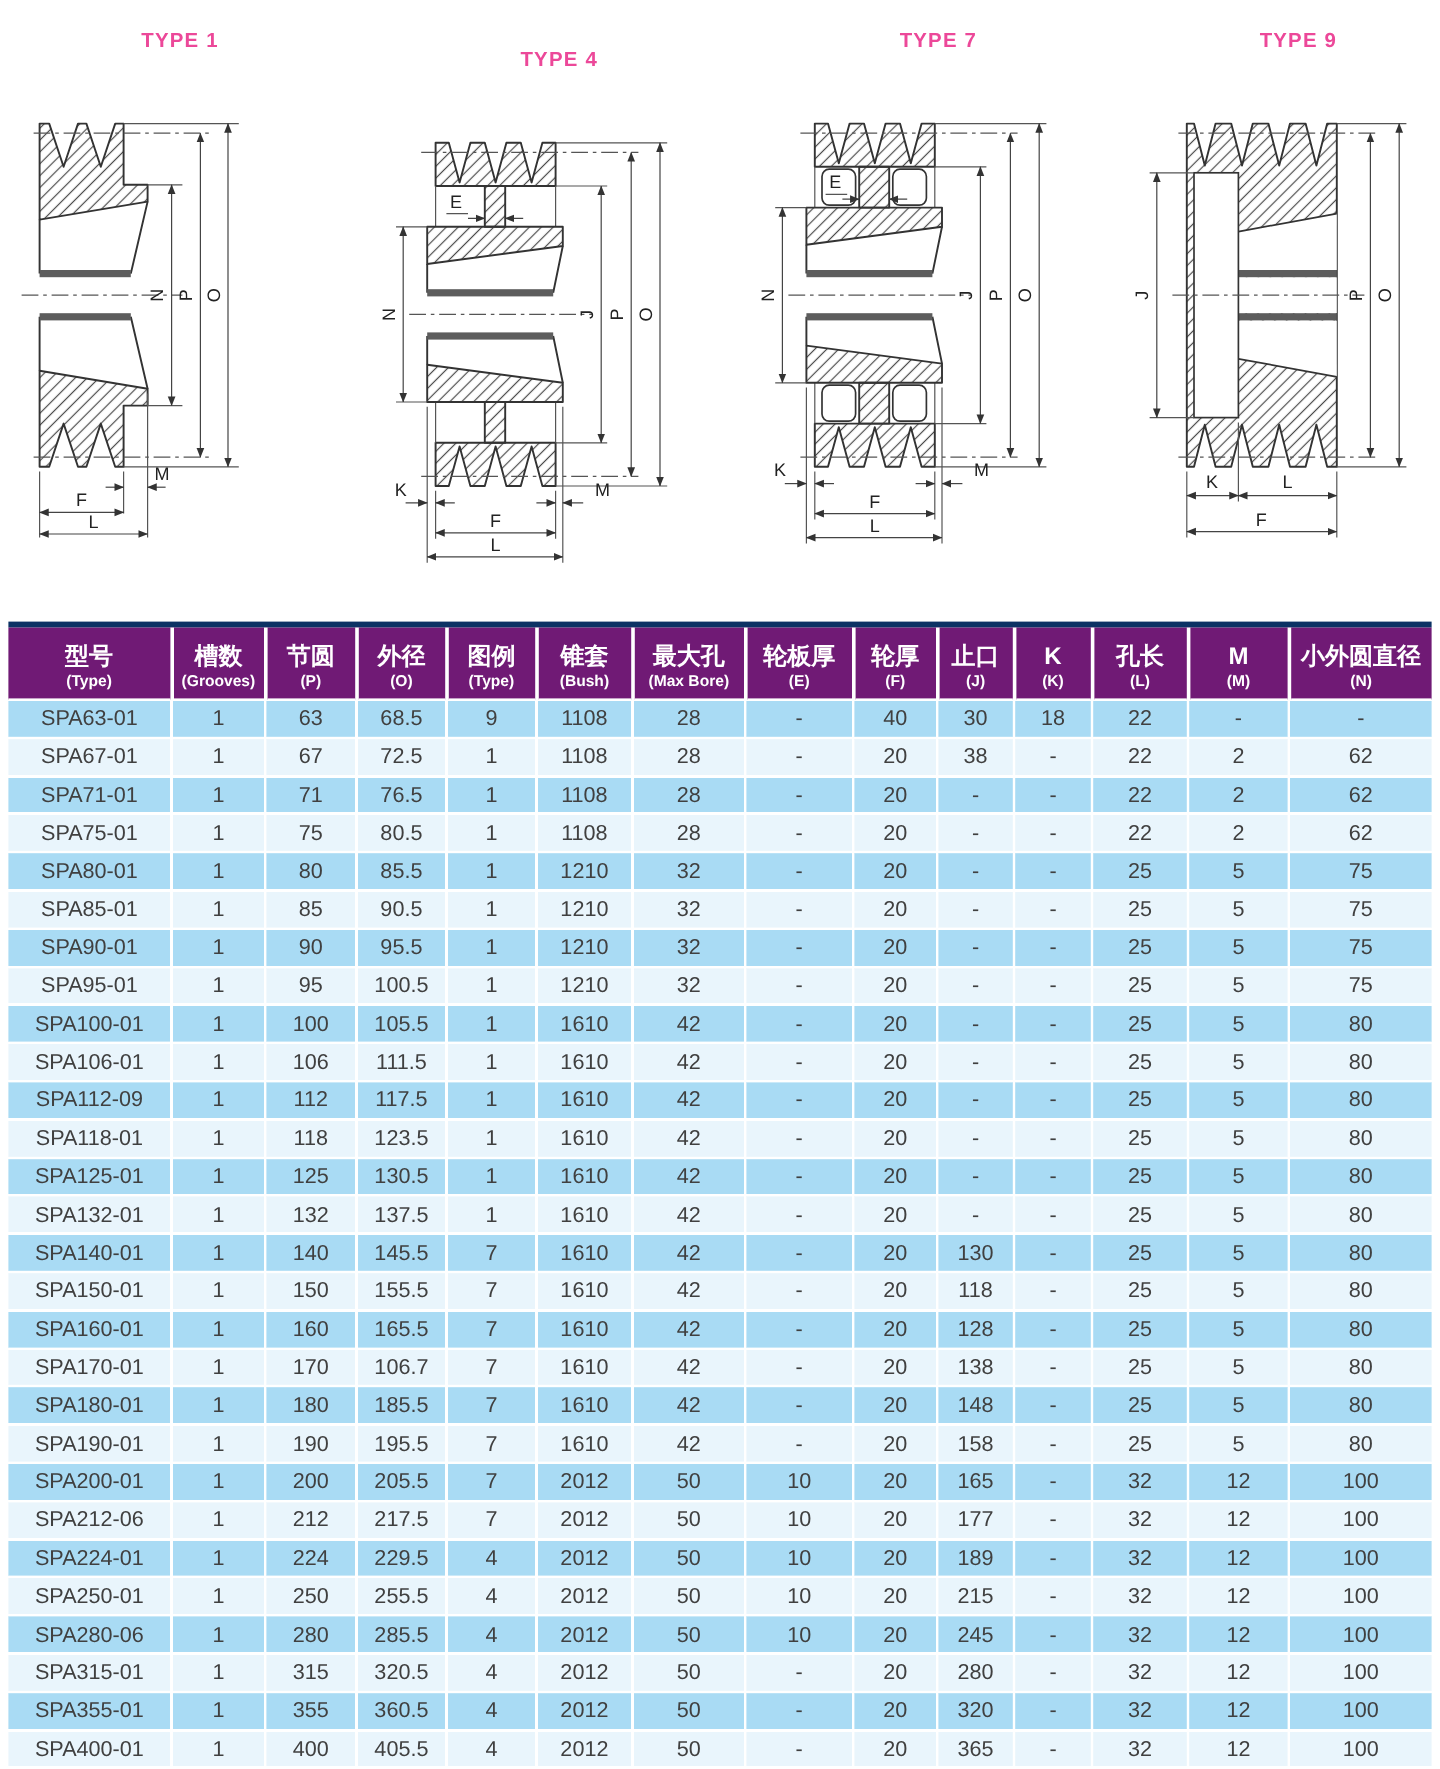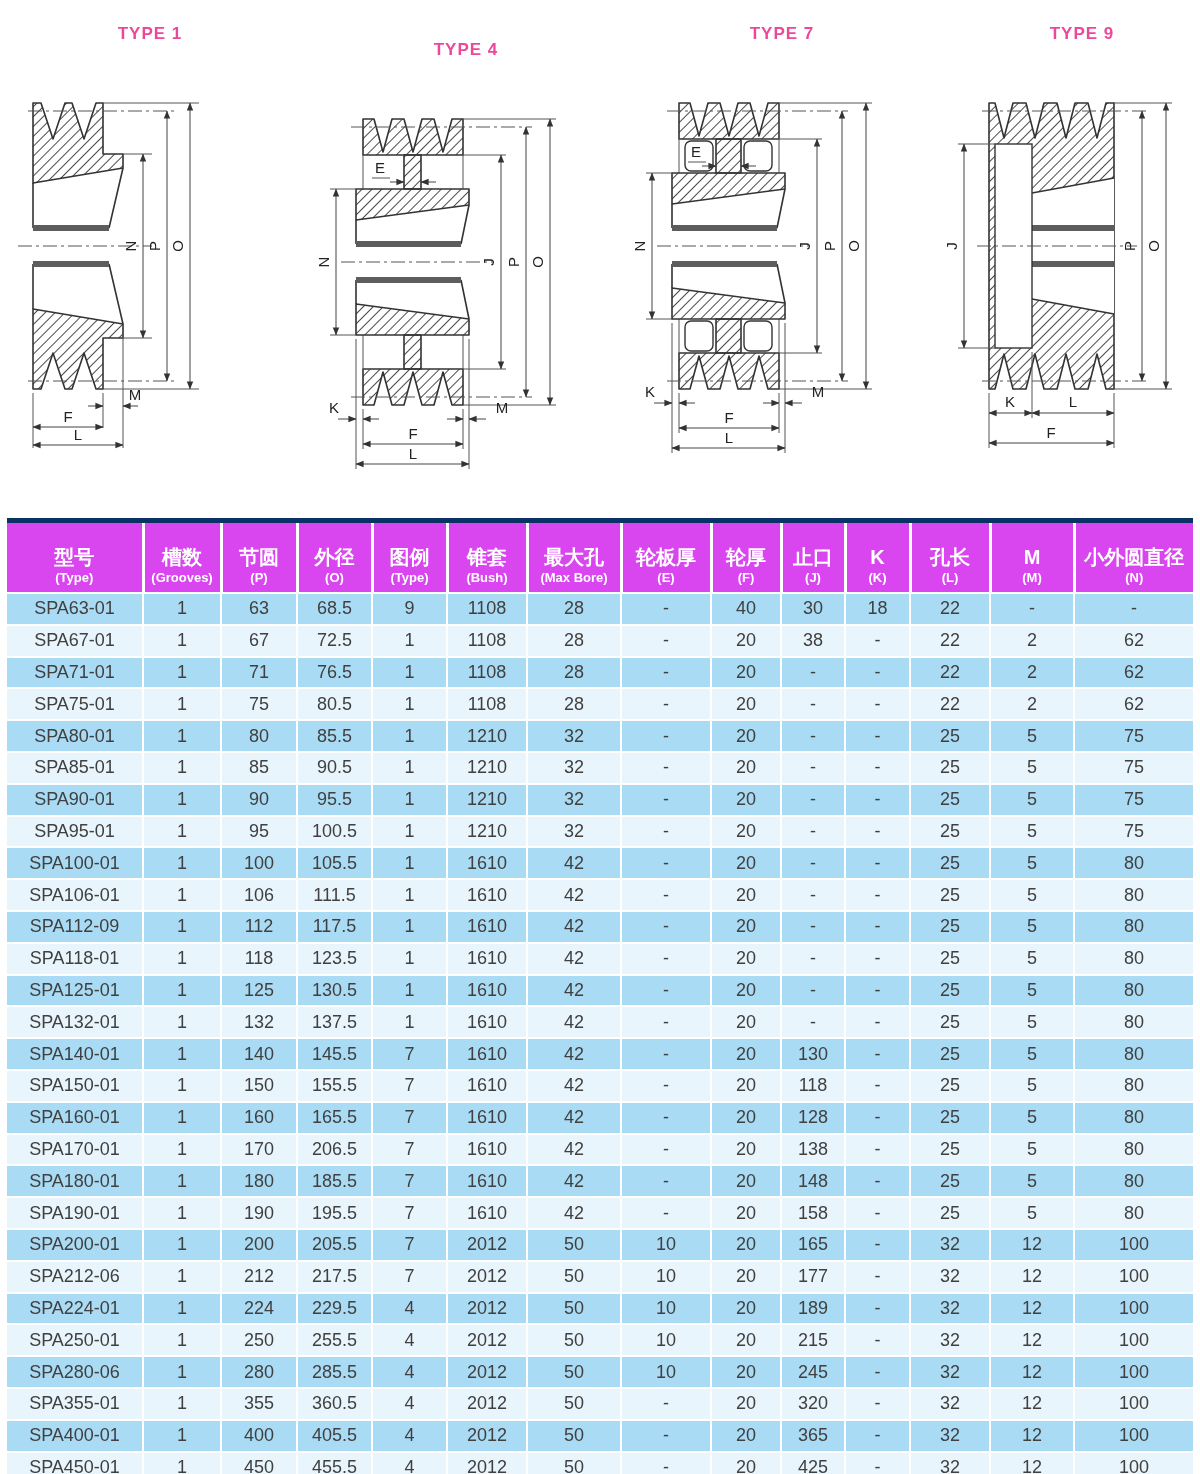--- a/index.html
+++ b/index.html
@@ -19,21 +19,21 @@
   .dime{stroke:#444;stroke-width:1;fill:none;marker-end:url(#arr);}
   .dlab{font-size:15px;fill:#222;text-anchor:middle;}
   .bore{fill:#5d5d5d;}
   .white{fill:#ffffff;}
   .whiteln{fill:#ffffff;stroke:#333;stroke-width:1.4;}
 
   
   .tablewrap{margin-top:10px;}
   .topbar{height:5px;background:#0b3264;margin-left:7px;width:1186px;}
   table.spec{border-collapse:collapse;table-layout:fixed;width:1186px;margin-left:7px;}
-  table.spec th{background:#d946ef;color:#fff;border-right:3px solid #fff;vertical-align:middle;padding:22px 0 6px;}
+  table.spec th{background:#701a75;color:#fff;border-right:3px solid #fff;vertical-align:middle;padding:12px 0 6px;}
   table.spec th:last-child{border-right:none;}
   th .zh{font-size:20px;font-weight:bold;line-height:24px;}
   th .en{font-size:13px;font-weight:bold;line-height:16px;margin-top:1px;}
   table.spec td{height:27.8px;text-align:center;font-size:18px;color:#404040;
      border-right:2px solid #fff;border-top:2px solid #fff;overflow:hidden;white-space:nowrap;}
   table.spec td:last-child{border-right:none;}
   tbody tr:nth-child(odd) td{background:#a9dbf4;}
   tbody tr:nth-child(even) td{background:#e9f5fc;}
 </style>
 </head>
@@ -554,21 +554,21 @@
           <td>128</td>
           <td>-</td>
           <td>25</td>
           <td>5</td>
           <td>80</td>
         </tr>
         <tr>
           <td>SPA170-01</td>
           <td>1</td>
           <td>170</td>
-          <td>206.5</td>
+          <td>106.7</td>
           <td>7</td>
           <td>1610</td>
           <td>42</td>
           <td>-</td>
           <td>20</td>
           <td>138</td>
           <td>-</td>
           <td>25</td>
           <td>5</td>
           <td>80</td>
@@ -673,20 +673,36 @@
           <td>SPA280-06</td>
           <td>1</td>
           <td>280</td>
           <td>285.5</td>
           <td>4</td>
           <td>2012</td>
           <td>50</td>
           <td>10</td>
           <td>20</td>
           <td>245</td>
+          <td>-</td>
+          <td>32</td>
+          <td>12</td>
+          <td>100</td>
+        </tr>
+        <tr>
+          <td>SPA315-01</td>
+          <td>1</td>
+          <td>315</td>
+          <td>320.5</td>
+          <td>4</td>
+          <td>2012</td>
+          <td>50</td>
+          <td>-</td>
+          <td>20</td>
+          <td>280</td>
           <td>-</td>
           <td>32</td>
           <td>12</td>
           <td>100</td>
         </tr>
         <tr>
           <td>SPA355-01</td>
           <td>1</td>
           <td>355</td>
           <td>360.5</td>

